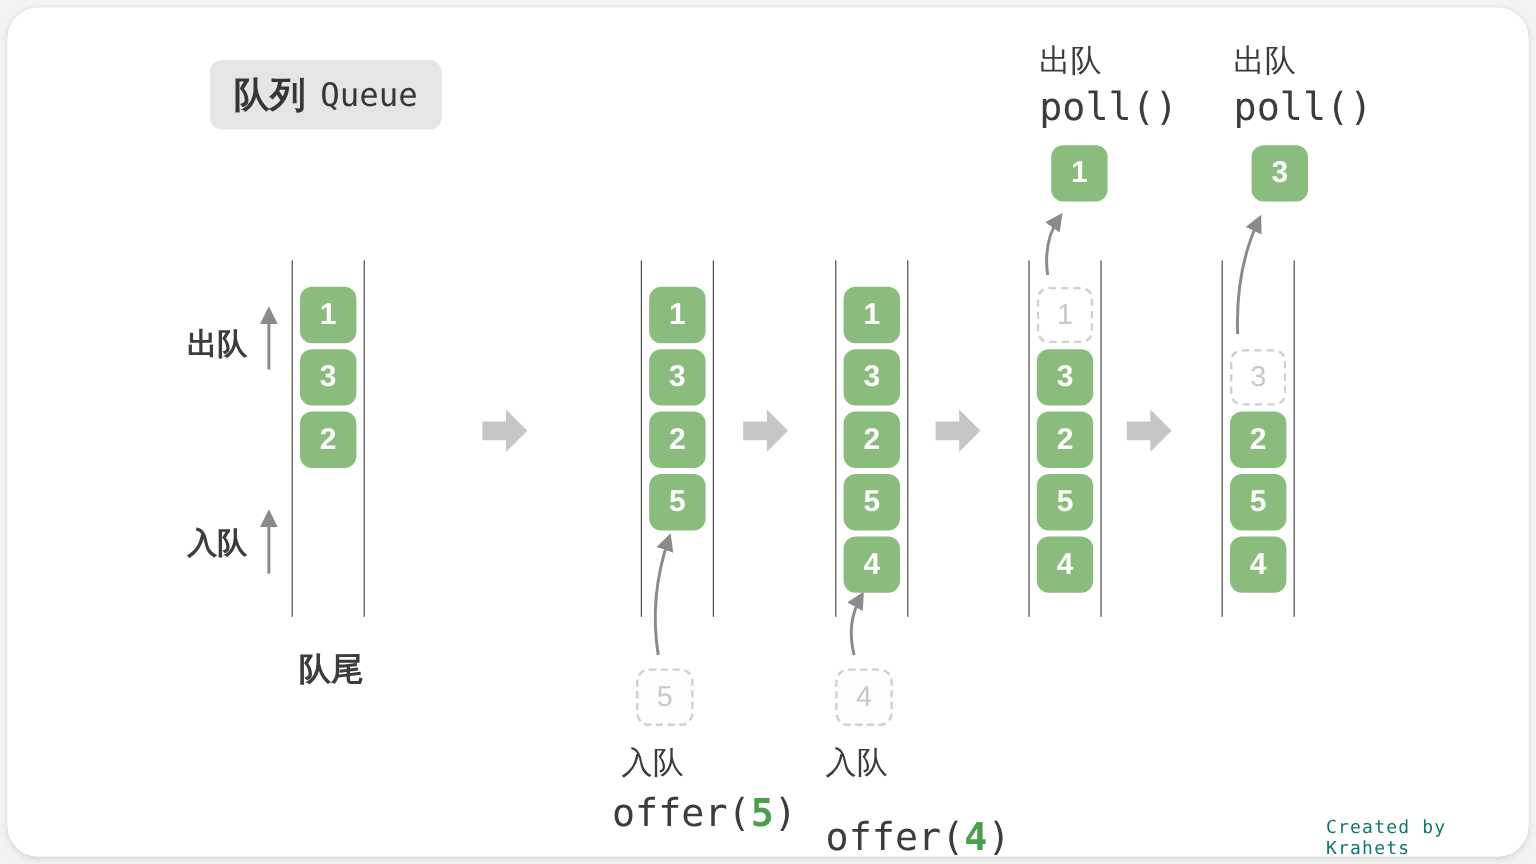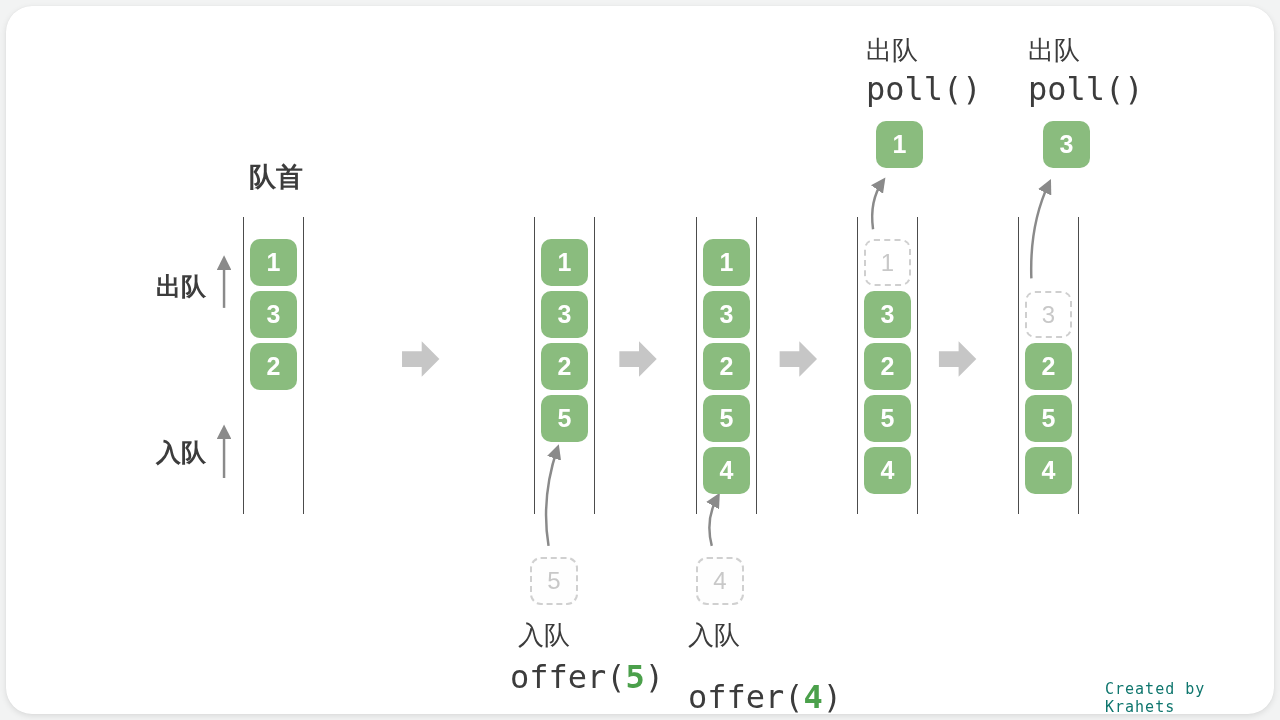--- a/index.html
+++ b/index.html
@@ -104,22 +104,26 @@
     <polygon points="782,351 802,351 802,341 820,359 802,377 802,367 782,367" fill="#c6c6c6"></polygon>
     <polygon points="944,351 964,351 964,341 982,359 964,377 964,367 944,367" fill="#c6c6c6"></polygon>
 
     <path d="M547,549 Q539,500 556,450" stroke="#8a8a8a" stroke-width="2.5" fill="none" marker-end="url(#ah)"></path>
     <path d="M713,549 Q706,522 719,499" stroke="#8a8a8a" stroke-width="2.5" fill="none" marker-end="url(#ah)"></path>
 
     <path d="M877,227 Q873,198 887,178" stroke="#8a8a8a" stroke-width="2.5" fill="none" marker-end="url(#ah)"></path>
     <path d="M1038,277 Q1036,222 1056,180" stroke="#8a8a8a" stroke-width="2.5" fill="none" marker-end="url(#ah)"></path>
   </svg>
 
+  <div class="badge">
+    <span class="zh">队列</span>
+    <span class="en">Queue</span>
+  </div>
 
-  <div class="cn lbl-front">队首</div>
+  <div class="cn lbl-rear">队尾</div>
   <div class="cn lbl-side lbl-dequeue">出队</div>
   <div class="cn lbl-side lbl-enqueue">入队</div>
 
   <div class="queue q1">
     <div class="box s0">1</div>
     <div class="box s1">3</div>
     <div class="box s2">2</div>
   </div>
 
   <div class="queue q2">

